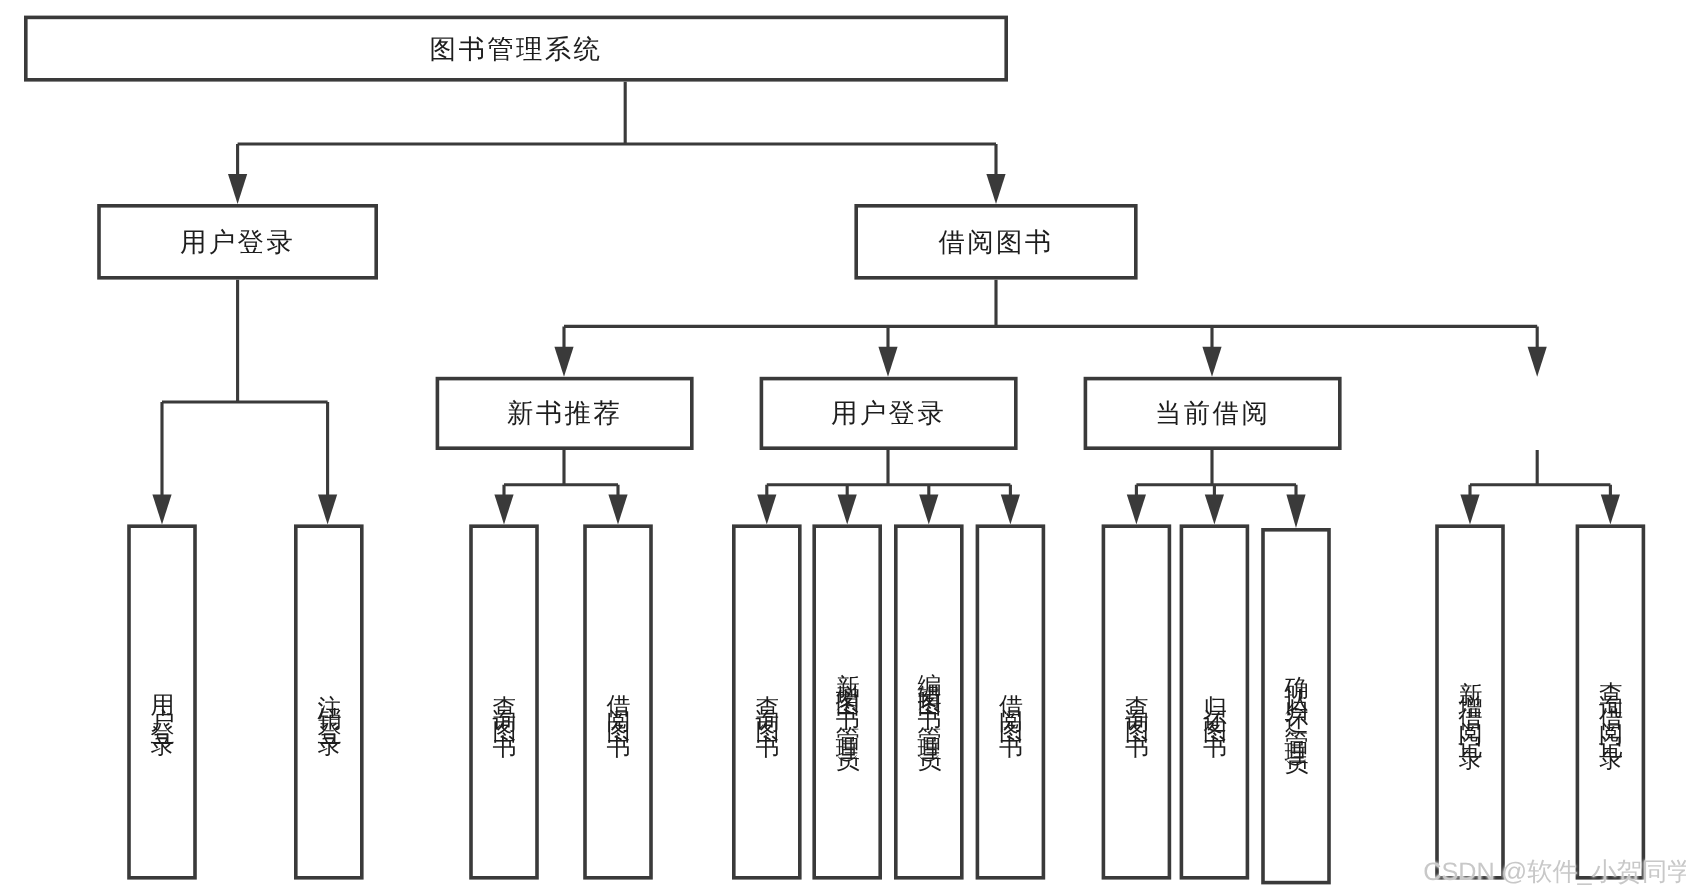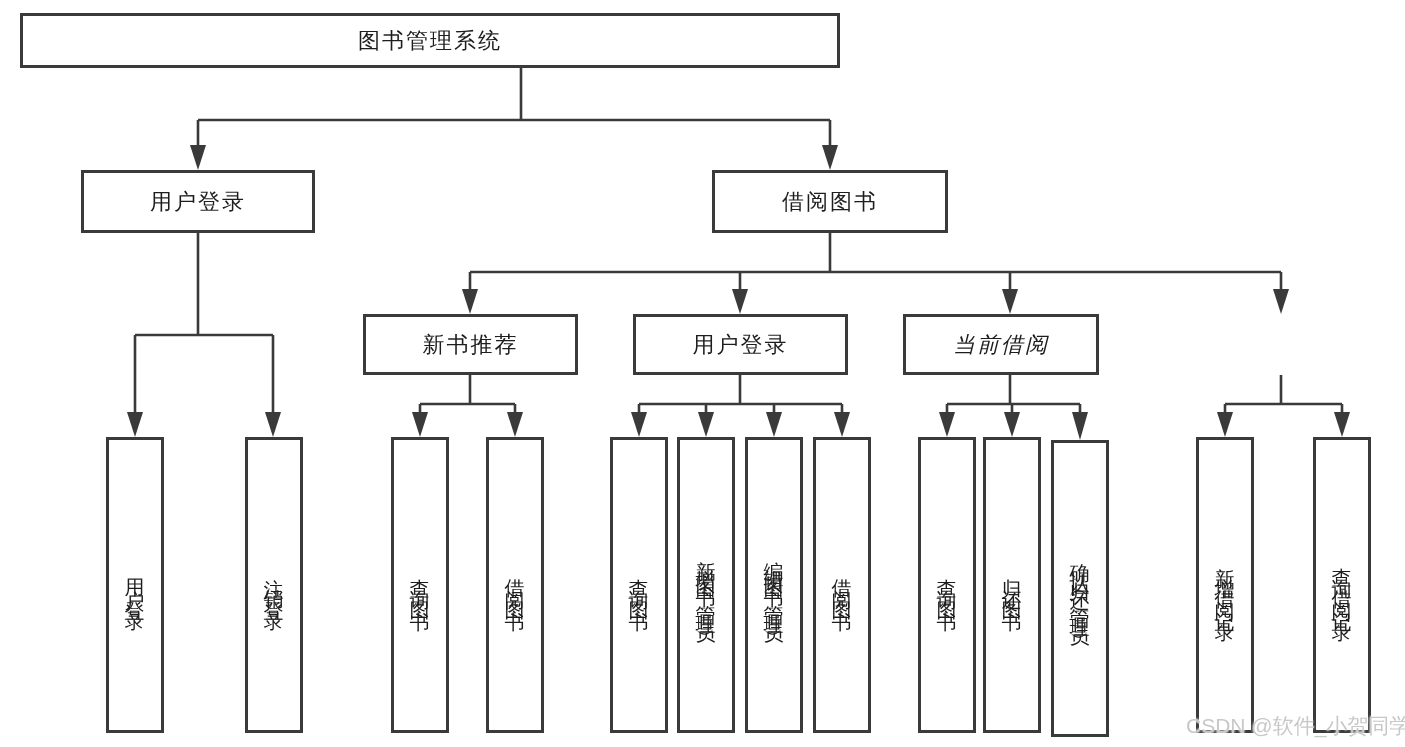--- a/index.html
+++ b/index.html
@@ -119,21 +119,21 @@
   <div class="node h" style="left:712px; top:170px; width:236px; height:63px;">
     <span>借阅图书</span>
   </div>
 
   <div class="node h" style="left:363px; top:314px; width:215px; height:61px;">
     <span>新书推荐</span>
   </div>
   <div class="node h" style="left:633px; top:314px; width:215px; height:61px;">
     <span>用户登录</span>
   </div>
-  <div class="node h" style="left:903px; top:314px; width:196px; height:61px;font-style:italic;">
+  <div class="node h" style="left:903px; top:314px; width:215px; height:61px;">
     <span>当前借阅</span>
   </div>
 
   <div class="node v" style="left:106px; top:437px; width:58px; height:296px;">
     <span>用户登录</span>
   </div>
   <div class="node v" style="left:245px; top:437px; width:58px; height:296px;">
     <span>注销登录</span>
   </div>
 

